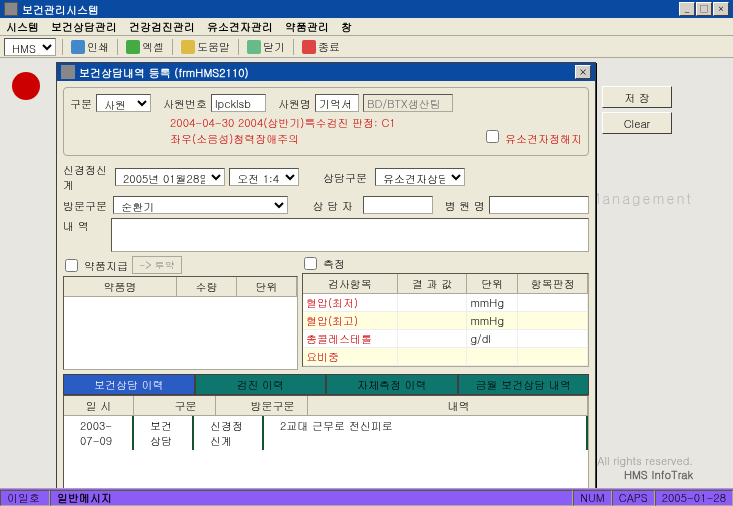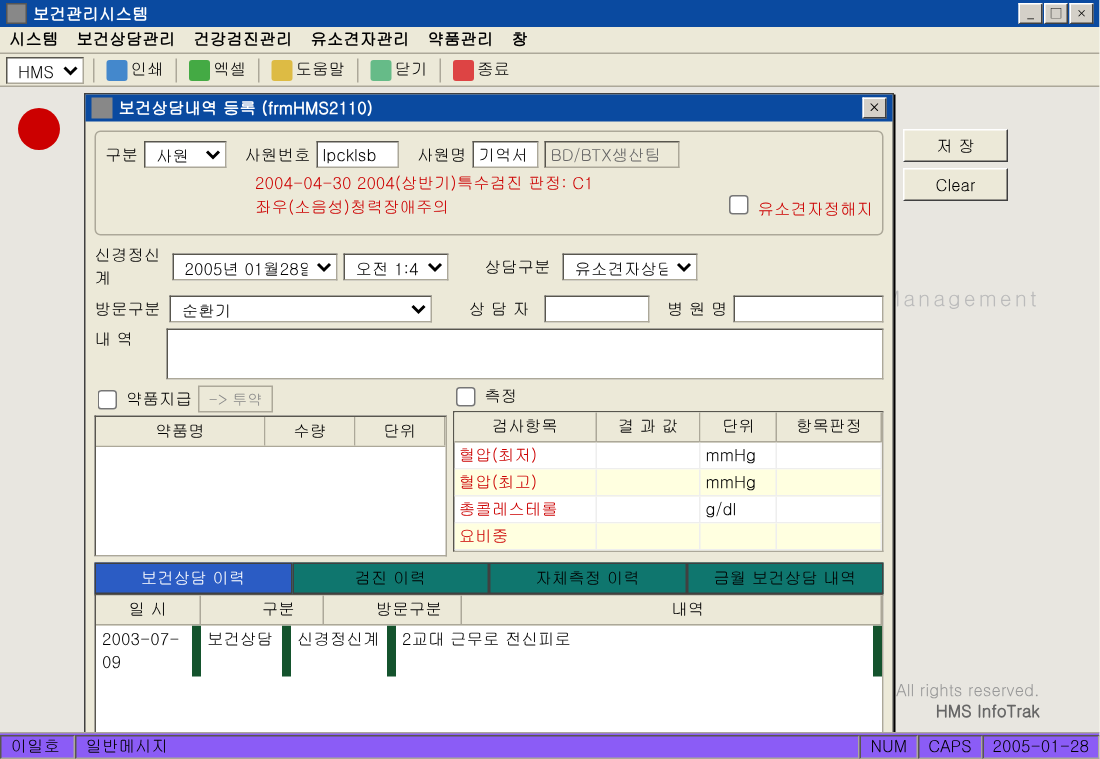--- a/index.html
+++ b/index.html
@@ -80,26 +80,26 @@
 .tabs { display:flex; margin-top:4px; }
 .tab { flex:1; border:1px solid #404040; padding:2px; text-align:center; font-size:11px; cursor:pointer; background:#0f766e; }
 .tab.active { background:#2b5cc4; color:#fff; }
 
 
 .hist { border:1px inset #aca899; background:#fff; margin-top:0; }
 .hist .hdr { display:flex; background:#ece9d8; border-bottom:1px solid #aca899;gap:22px; }
 .hist .hdr .c { border-right:1px solid #aca899; padding:2px 4px; text-align:center; }
 .hist .body { height: 120px; overflow:auto; }
 .hist .r { display:flex; }
-.hist .r .c { border-right:6px solid #14532d; padding:2px 4px; font-size:11px; }
+.hist .r .c { border-right:2px solid #14532d; padding:2px 16px; font-size:11px; }
 
 
 .status { position:absolute; bottom:0; left:0; right:0; height:18px; background:#8b5cf6; border-top:1px solid #aca899; display:flex; align-items:center; }
 .status .cell { border:1px inset #aca899; padding:1px 6px; height:16px; display:flex; align-items:center; }
-.status .flex { flex:1; }
+.status .flex { flex:1;font-weight:bold; }
 
 textarea.fld { resize:none; width:100%; height:34px; }
 </style>
 </head>
 <body>
 
 <div class="titlebar">
   <div class="icon"></div>
   <div class="title">보건관리시스템</div>
   <div class="winbtns">

